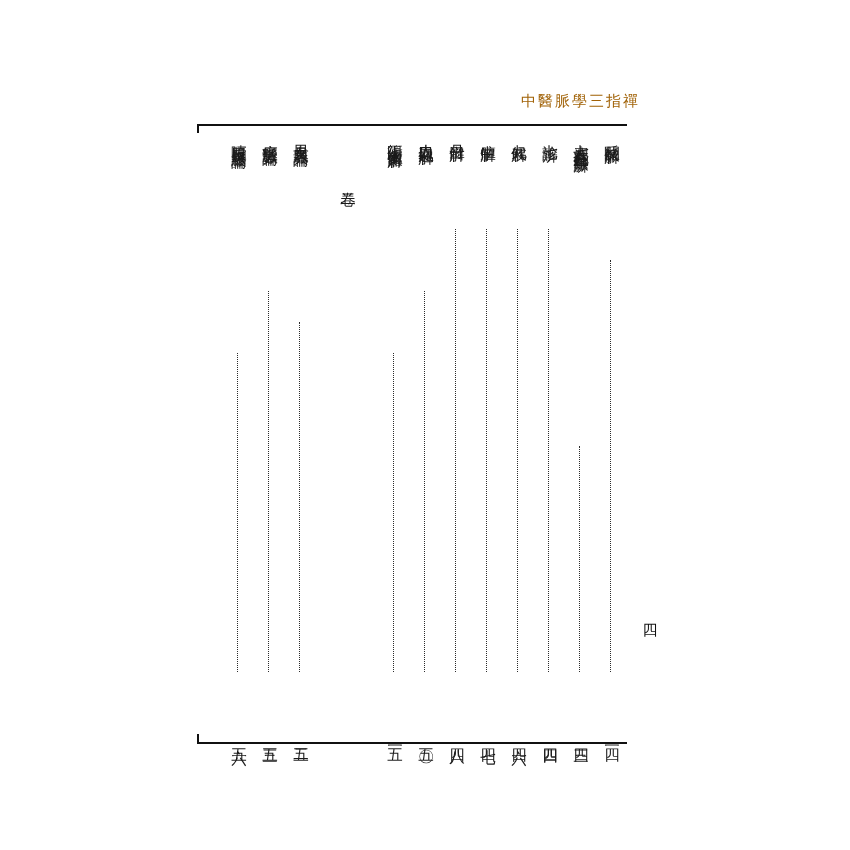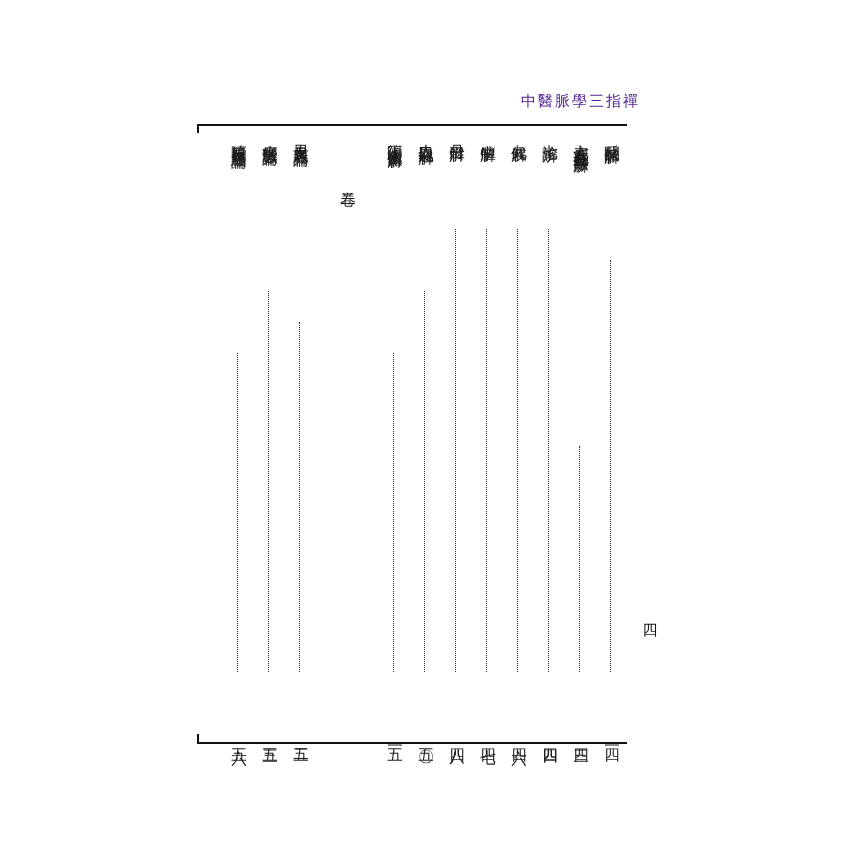--- a/index.html
+++ b/index.html
@@ -27,21 +27,21 @@
   #running-header {
     position: absolute;
     left: 470px;
     top: 92px;
     width: 170px;
     height: 22px;
     font-size: 15px;
     letter-spacing: 2px;
     text-align: right;
     white-space: nowrap;
-    color: #4c1d95;
+    color: #a16207;
   }
 
   
   #toc-rule-top {
     position: absolute;
     left: 197px;
     top: 124px;
     width: 430px;
     height: 2px;
     background: #111;

